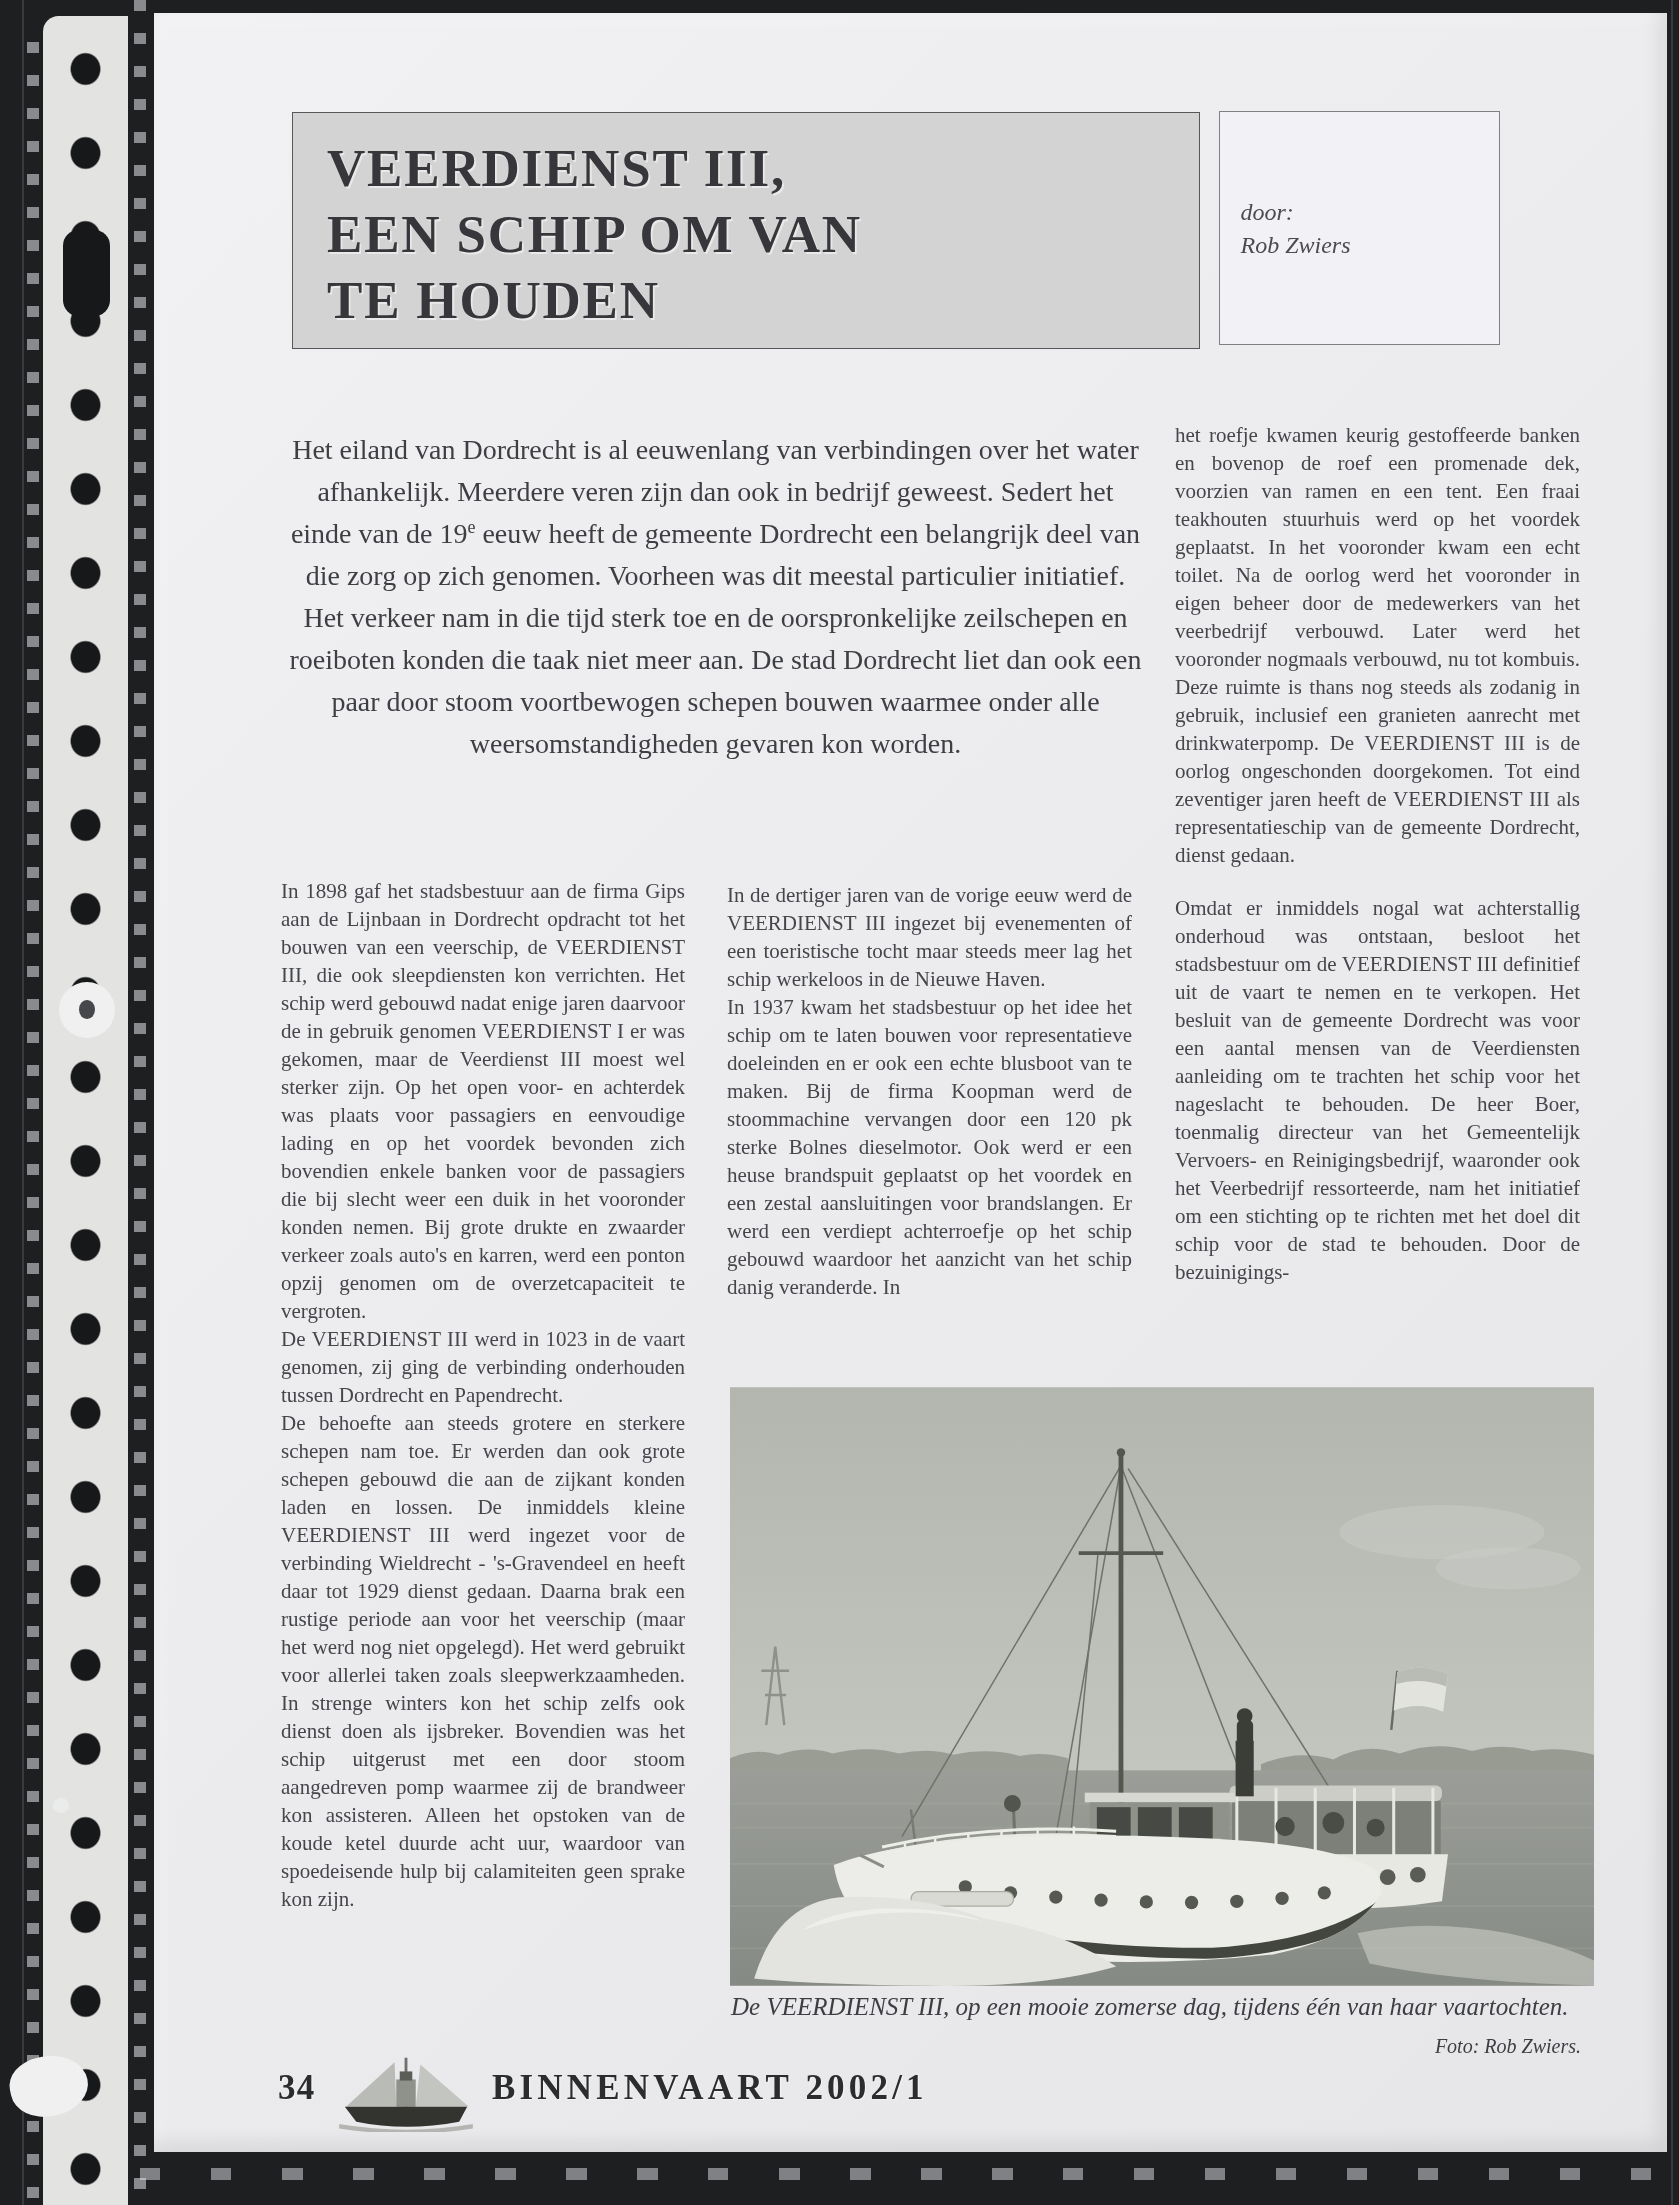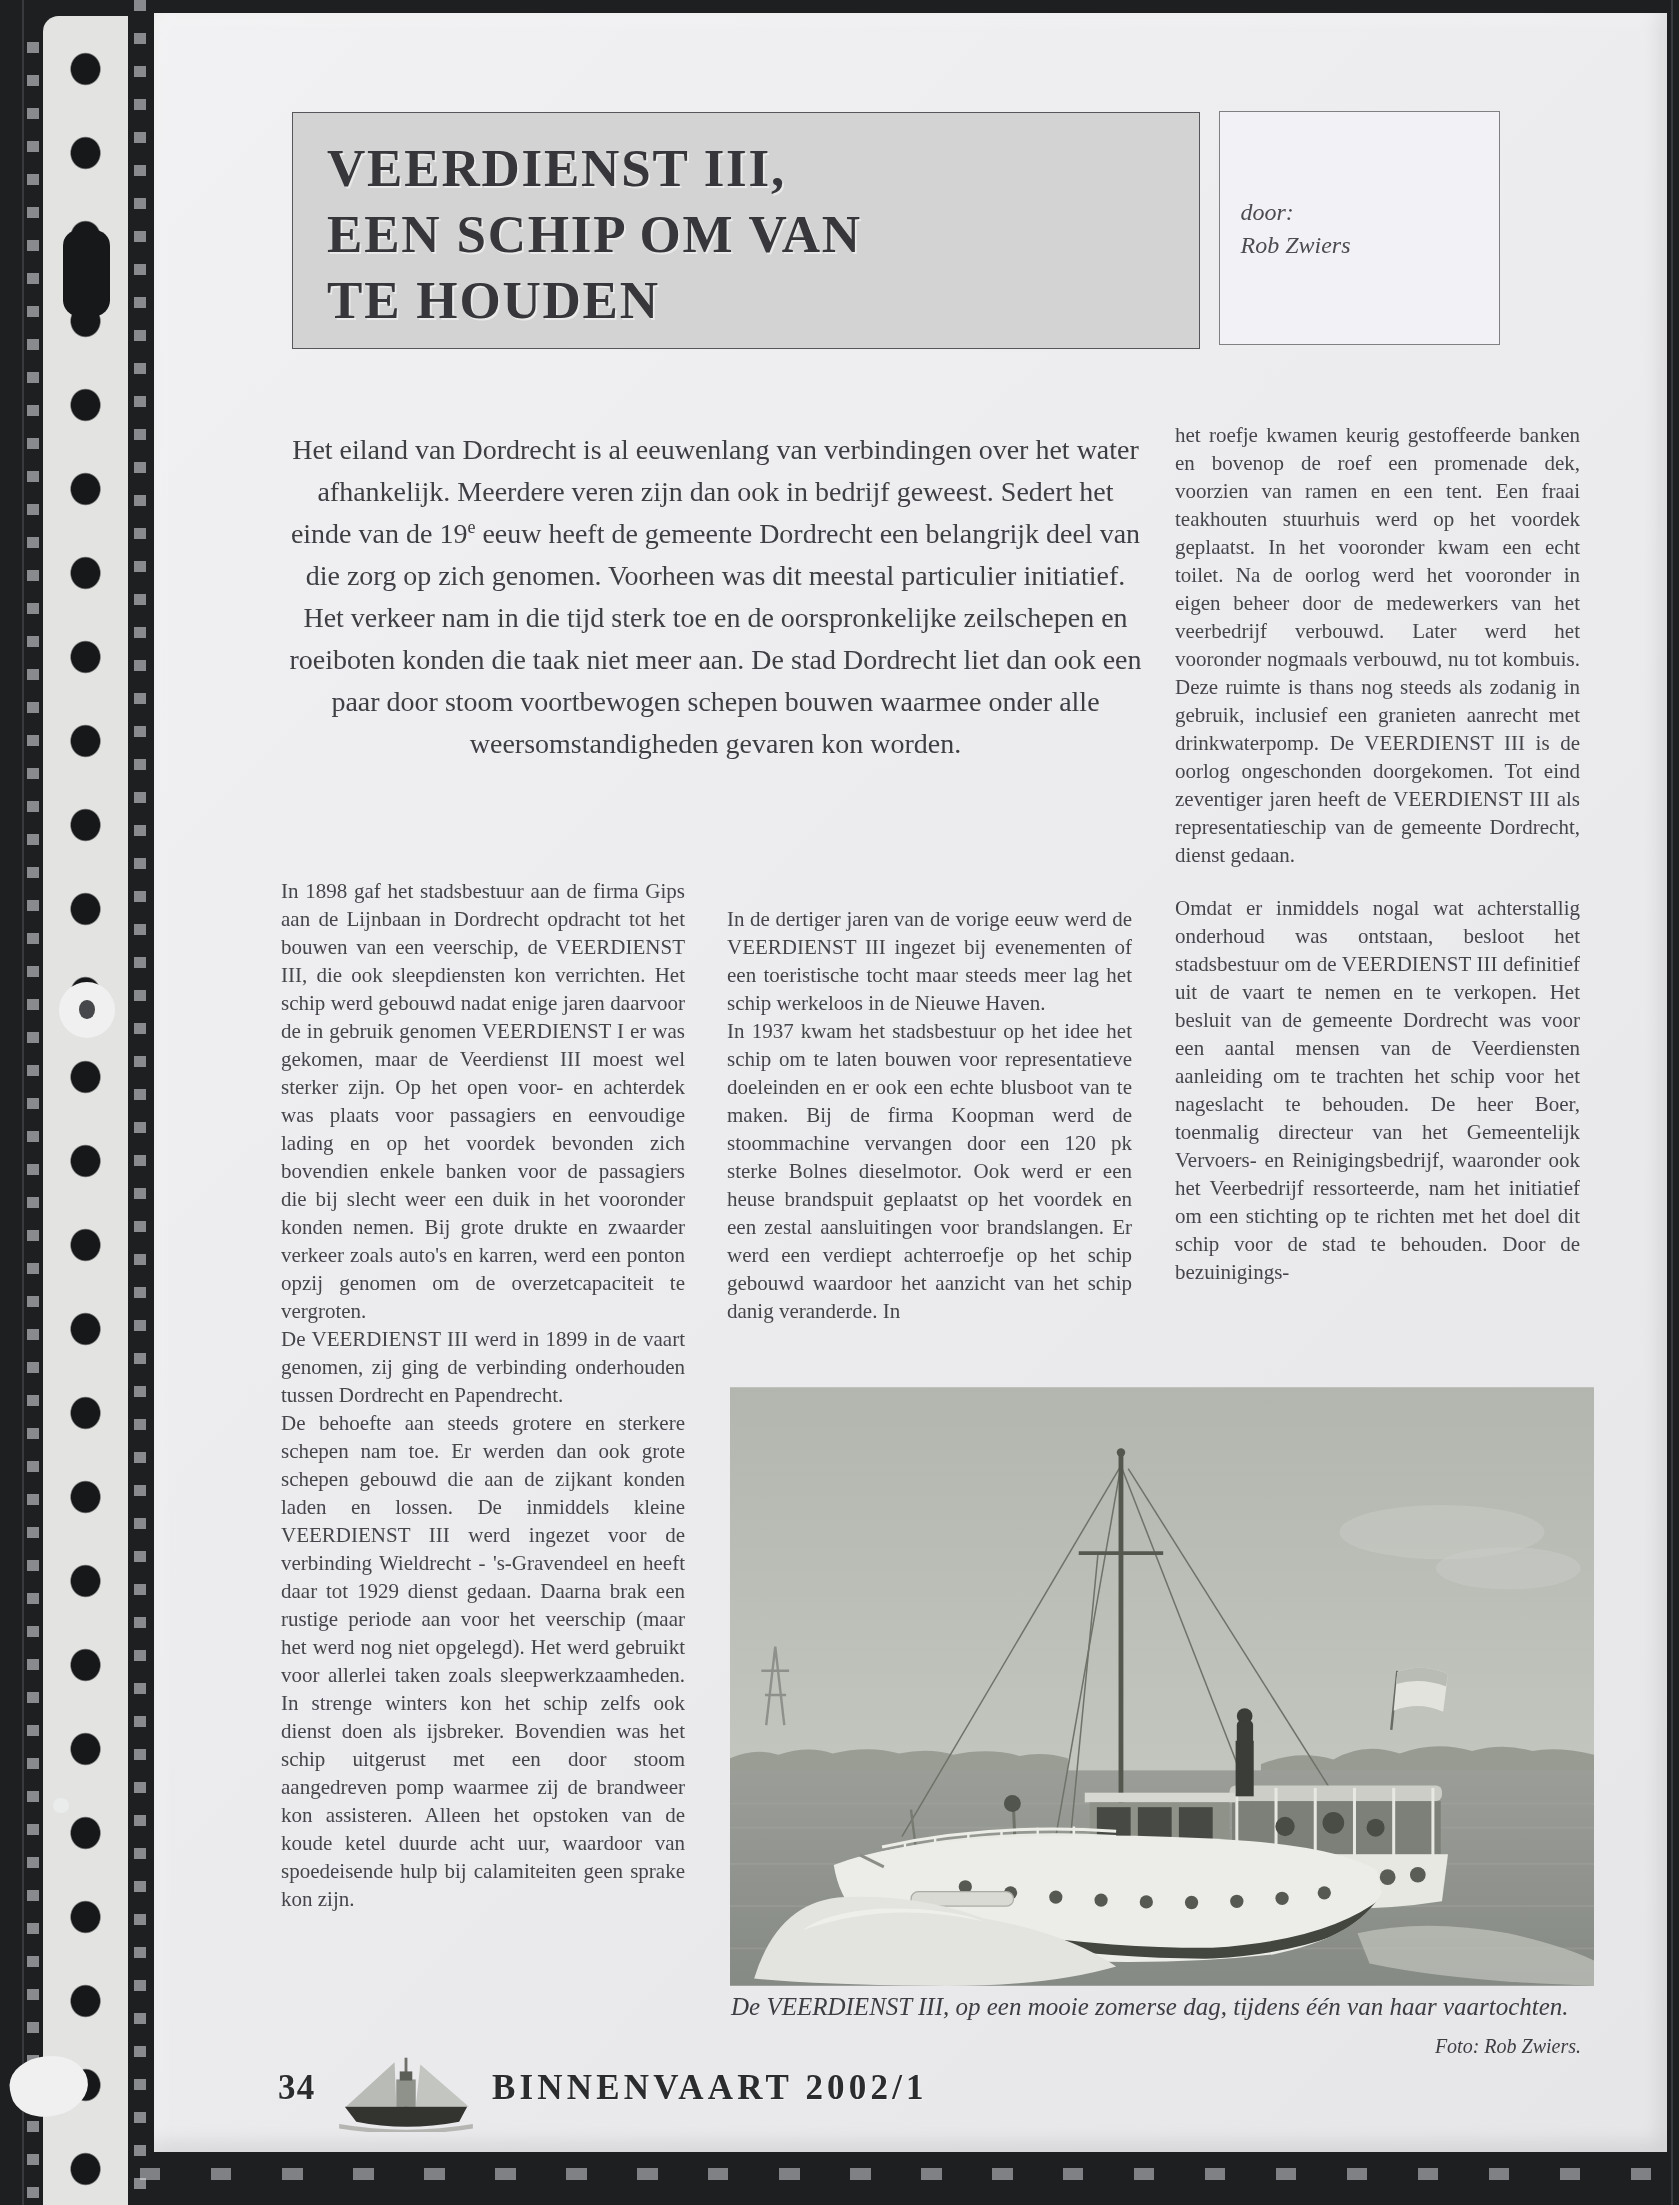--- a/index.html
+++ b/index.html
@@ -34,21 +34,21 @@
     text-shadow:1.8px 1.8px 0 rgba(252,252,252,.55);}
   .byline-box{position:absolute;left:1065px;top:98px;width:281px;height:234px;background:#f2f2f6;
     border:1.8px solid #7f7f84;box-sizing:border-box;display:flex;flex-direction:column;justify-content:center;
     padding-left:20.5px;gap:3.6px;}
   .byline-label,.byline-name{font-style:italic;font-size:24px;color:#4b4c50;line-height:1.25;}
   .intro{position:absolute;left:130px;top:416px;width:863px;margin:0;font-size:28px;line-height:42px;color:#3e3f43;text-align:center;}
   .intro sup{font-size:18px;line-height:0;}
   .col{position:absolute;width:405px;font-size:21px;line-height:28px;text-align:justify;color:#45464a;}
   .col p{margin:0;}
   .col1{left:127px;top:864px;width:404px;}
-  .col2{left:573px;top:892px;}
+  .col2{left:573px;top:868px;}
   .col3{left:1021px;top:408px;}
   .col3 p + p{margin-top:25px;}
   .photo{position:absolute;left:576px;top:1374px;width:864px;height:599px;}
   .caption{position:absolute;left:577px;top:1980px;width:863px;margin:0;font-style:italic;font-size:25px;color:#3d3e42;}
   .credit{position:absolute;left:577px;top:2022px;width:850px;margin:0;font-style:italic;font-size:20px;color:#3d3e42;text-align:right;}
   .footer{position:absolute;left:0;top:2039px;width:1513px;height:84px;}
   .pagenum{position:absolute;left:124px;top:15.7px;font-size:35px;font-weight:bold;color:#2b2c2e;letter-spacing:1.2px;
     text-shadow:1.2px 1.2px 0 rgba(255,255,255,.45);}
   .ship-logo{position:absolute;left:176px;top:0;width:152px;height:80px;}
   .footer-title{position:absolute;left:338px;top:15.7px;font-size:35px;font-weight:bold;letter-spacing:4.2px;color:#2b2c2e;
@@ -80,21 +80,21 @@
 
     <div class="byline-box">
       <div class="byline-label">door:</div>
       <div class="byline-name">Rob Zwiers</div>
     </div>
 
     <p class="intro"><span>Het eiland van Dordrecht is al eeuwenlang van verbindingen over het water afhankelijk. Meerdere veren zijn dan ook in bedrijf geweest. Sedert het einde van de 19</span><sup>e</sup><span> eeuw heeft de gemeente Dordrecht een belangrijk deel van die zorg op zich genomen. Voorheen was dit meestal particulier initiatief. Het verkeer nam in die tijd sterk toe en de oorspronkelijke zeilschepen en roeiboten konden die taak niet meer aan. De stad Dordrecht liet dan ook een paar door stoom voortbewogen schepen bouwen waarmee onder alle weersomstandigheden gevaren kon worden.</span></p>
 
     <div class="col col1">
       <p>In 1898 gaf het stadsbestuur aan de firma Gips aan de Lijnbaan in Dordrecht opdracht tot het bouwen van een veerschip, de VEERDIENST III, die ook sleepdiensten kon verrichten. Het schip werd gebouwd nadat enige jaren daarvoor de in gebruik genomen VEERDIENST I er was gekomen, maar de Veerdienst III moest wel sterker zijn. Op het open voor- en achterdek was plaats voor passagiers en eenvoudige lading en op het voordek bevonden zich bovendien enkele banken voor de passagiers die bij slecht weer een duik in het vooronder konden nemen. Bij grote drukte en zwaarder verkeer zoals auto's en karren, werd een ponton opzij genomen om de overzetcapaciteit te vergroten.</p>
-      <p>De VEERDIENST III werd in 1899 in de vaart genomen, zij ging de verbinding onderhouden tussen Dordrecht en Papendrecht.</p>
+      <p>De VEERDIENST III werd in 1023 in de vaart genomen, zij ging de verbinding onderhouden tussen Dordrecht en Papendrecht.</p>
       <p>De behoefte aan steeds grotere en sterkere schepen nam toe. Er werden dan ook grote schepen gebouwd die aan de zijkant konden laden en lossen. De inmiddels kleine VEERDIENST III werd ingezet voor de verbinding Wieldrecht - 's-Gravendeel en heeft daar tot 1929 dienst gedaan. Daarna brak een rustige periode aan voor het veerschip (maar het werd nog niet opgelegd). Het werd gebruikt voor allerlei taken zoals sleepwerkzaamheden. In strenge winters kon het schip zelfs ook dienst doen als ijsbreker. Bovendien was het schip uitgerust met een door stoom aangedreven pomp waarmee zij de brandweer kon assisteren. Alleen het opstoken van de koude ketel duurde acht uur, waardoor van spoedeisende hulp bij calamiteiten geen sprake kon zijn.</p>
     </div>
 
     <div class="col col2">
       <p>In de dertiger jaren van de vorige eeuw werd de VEERDIENST III ingezet bij evenementen of een toeristische tocht maar steeds meer lag het schip werkeloos in de Nieuwe Haven.</p>
       <p>In 1937 kwam het stadsbestuur op het idee het schip om te laten bouwen voor representatieve doeleinden en er ook een echte blusboot van te maken. Bij de firma Koopman werd de stoommachine vervangen door een 120 pk sterke Bolnes dieselmotor. Ook werd er een heuse brandspuit geplaatst op het voordek en een zestal aansluitingen voor brandslangen. Er werd een verdiept achterroefje op het schip gebouwd waardoor het aanzicht van het schip danig veranderde. In</p>
     </div>
 
     <div class="col col3">
       <p>het roefje kwamen keurig gestoffeerde banken en bovenop de roef een promenade dek, voorzien van ramen en een tent. Een fraai teakhouten stuurhuis werd op het voordek geplaatst. In het vooronder kwam een echt toilet. Na de oorlog werd het vooronder in eigen beheer door de medewerkers van het veerbedrijf verbouwd. Later werd het vooronder nogmaals verbouwd, nu tot kombuis. Deze ruimte is thans nog steeds als zodanig in gebruik, inclusief een granieten aanrecht met drinkwaterpomp. De VEERDIENST III is de oorlog ongeschonden doorgekomen. Tot eind zeventiger jaren heeft de VEERDIENST III als representatieschip van de gemeente Dordrecht, dienst gedaan.</p>

